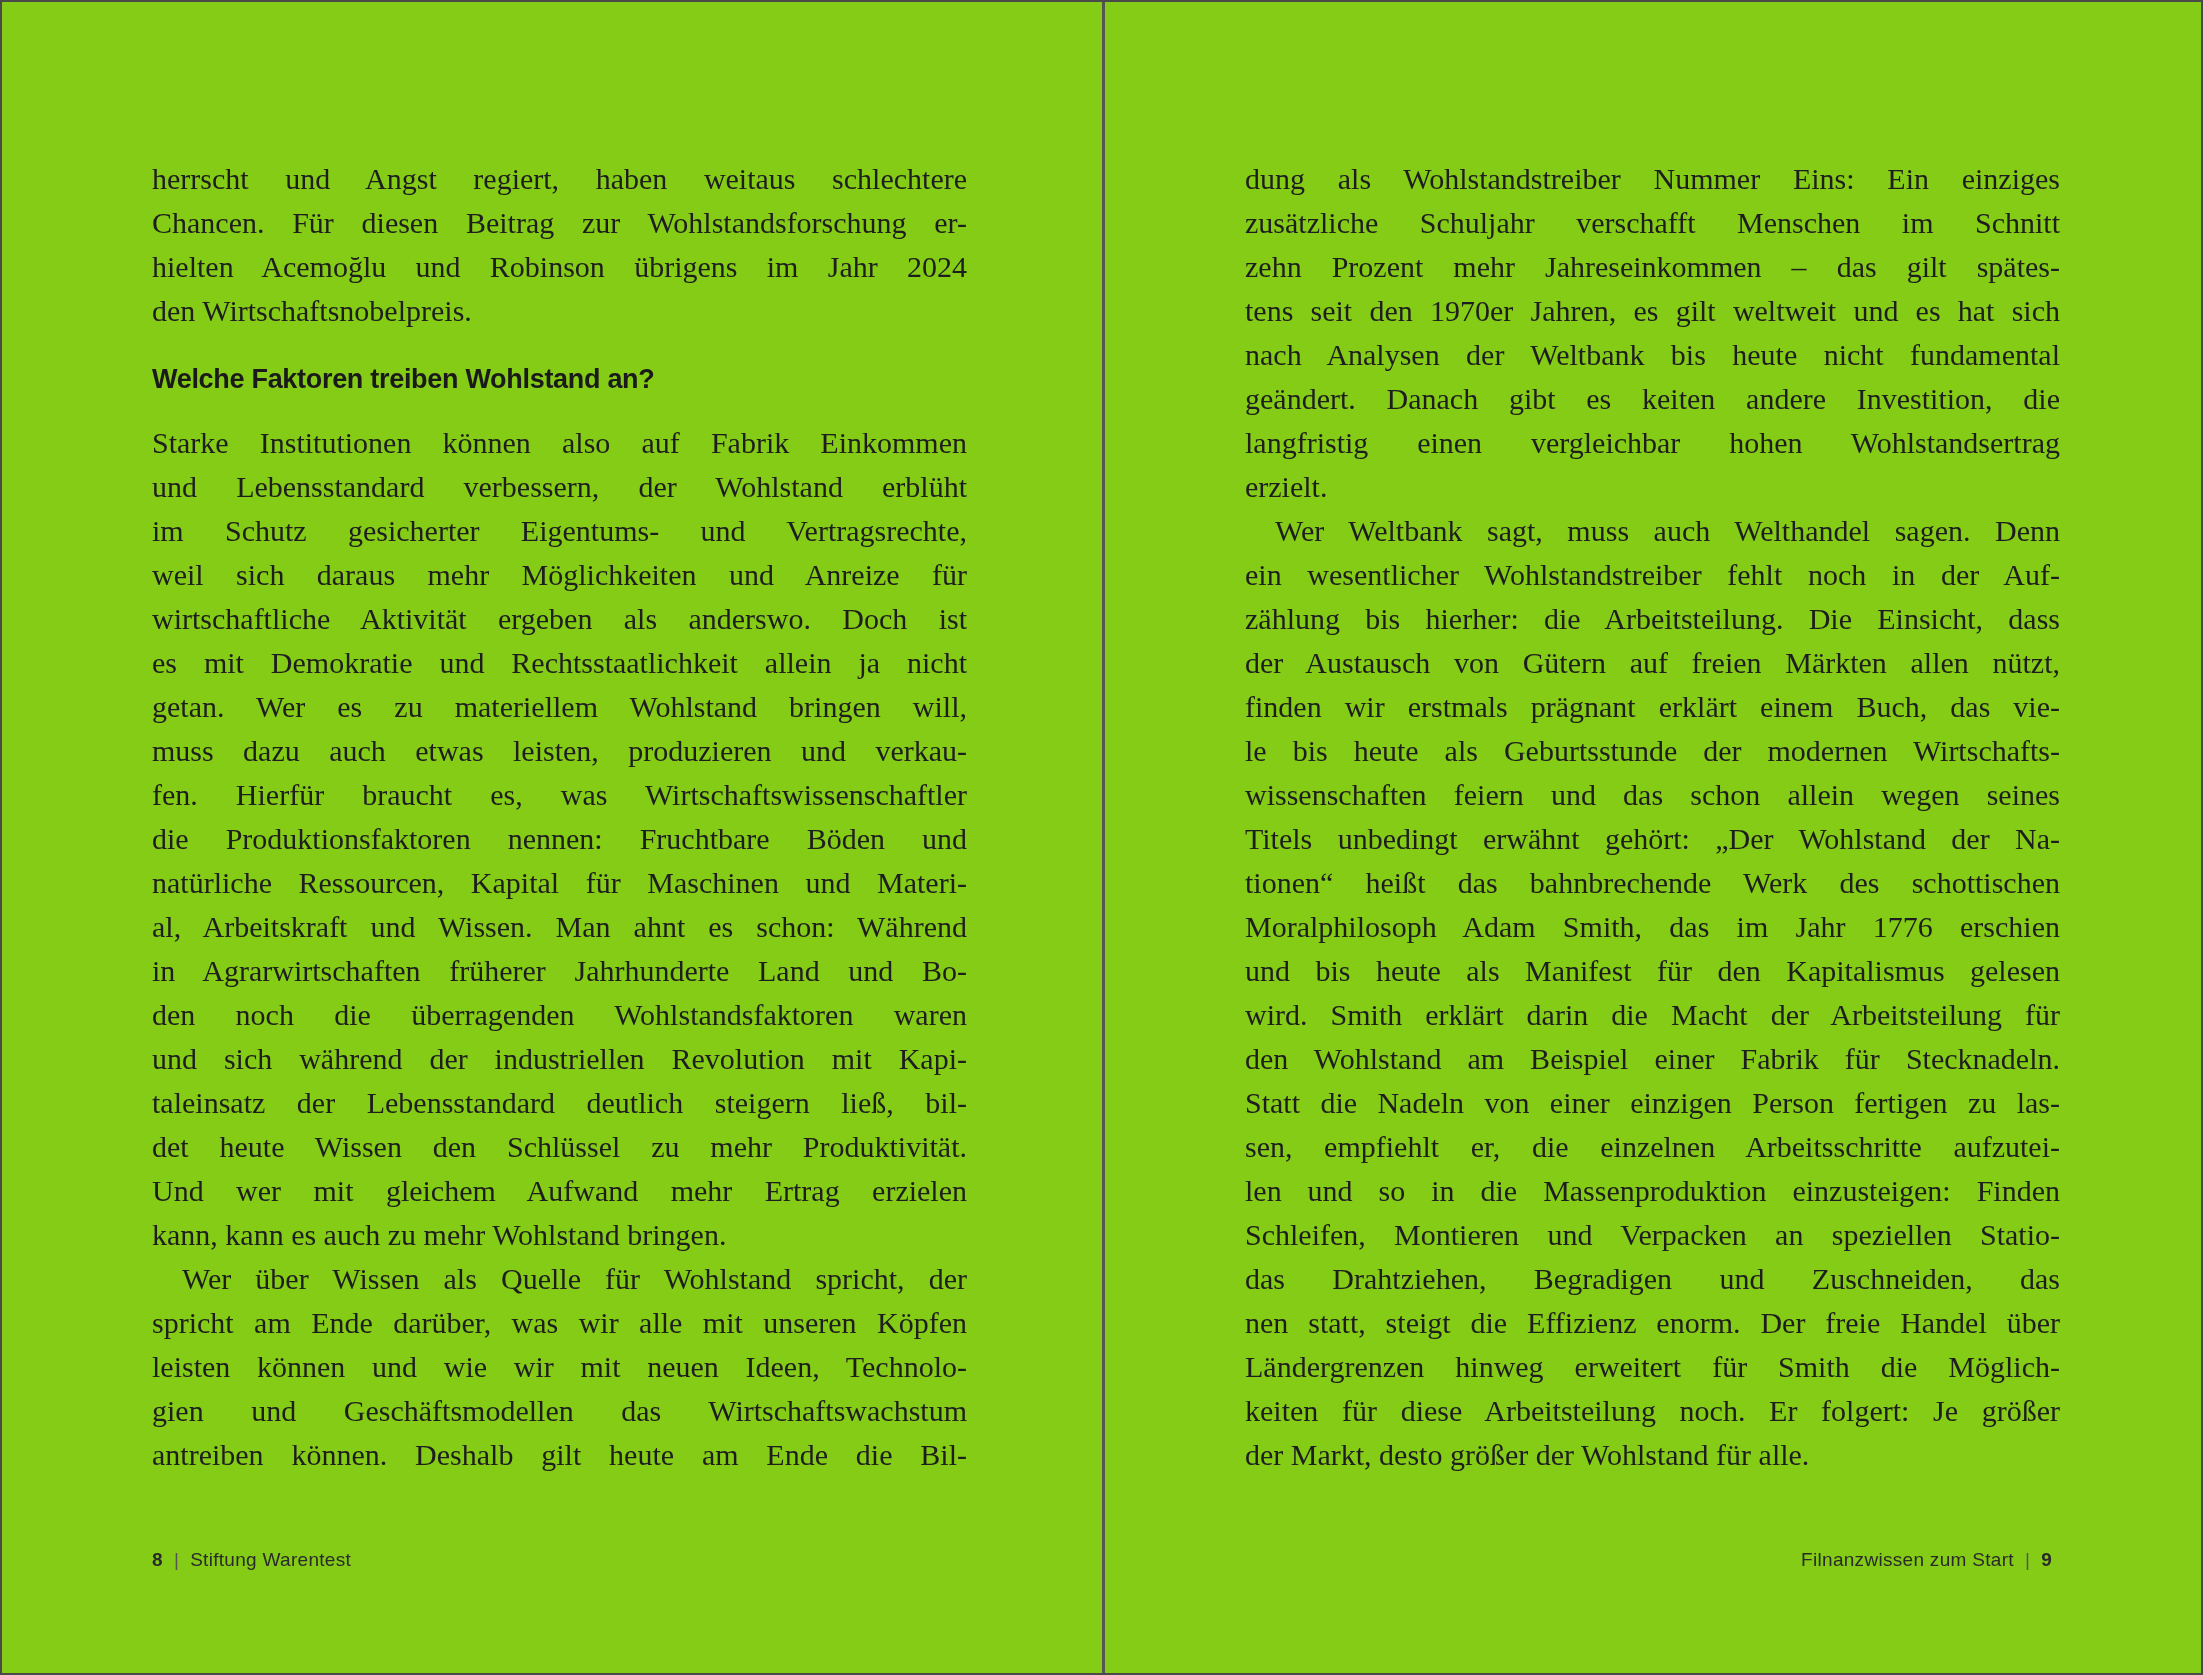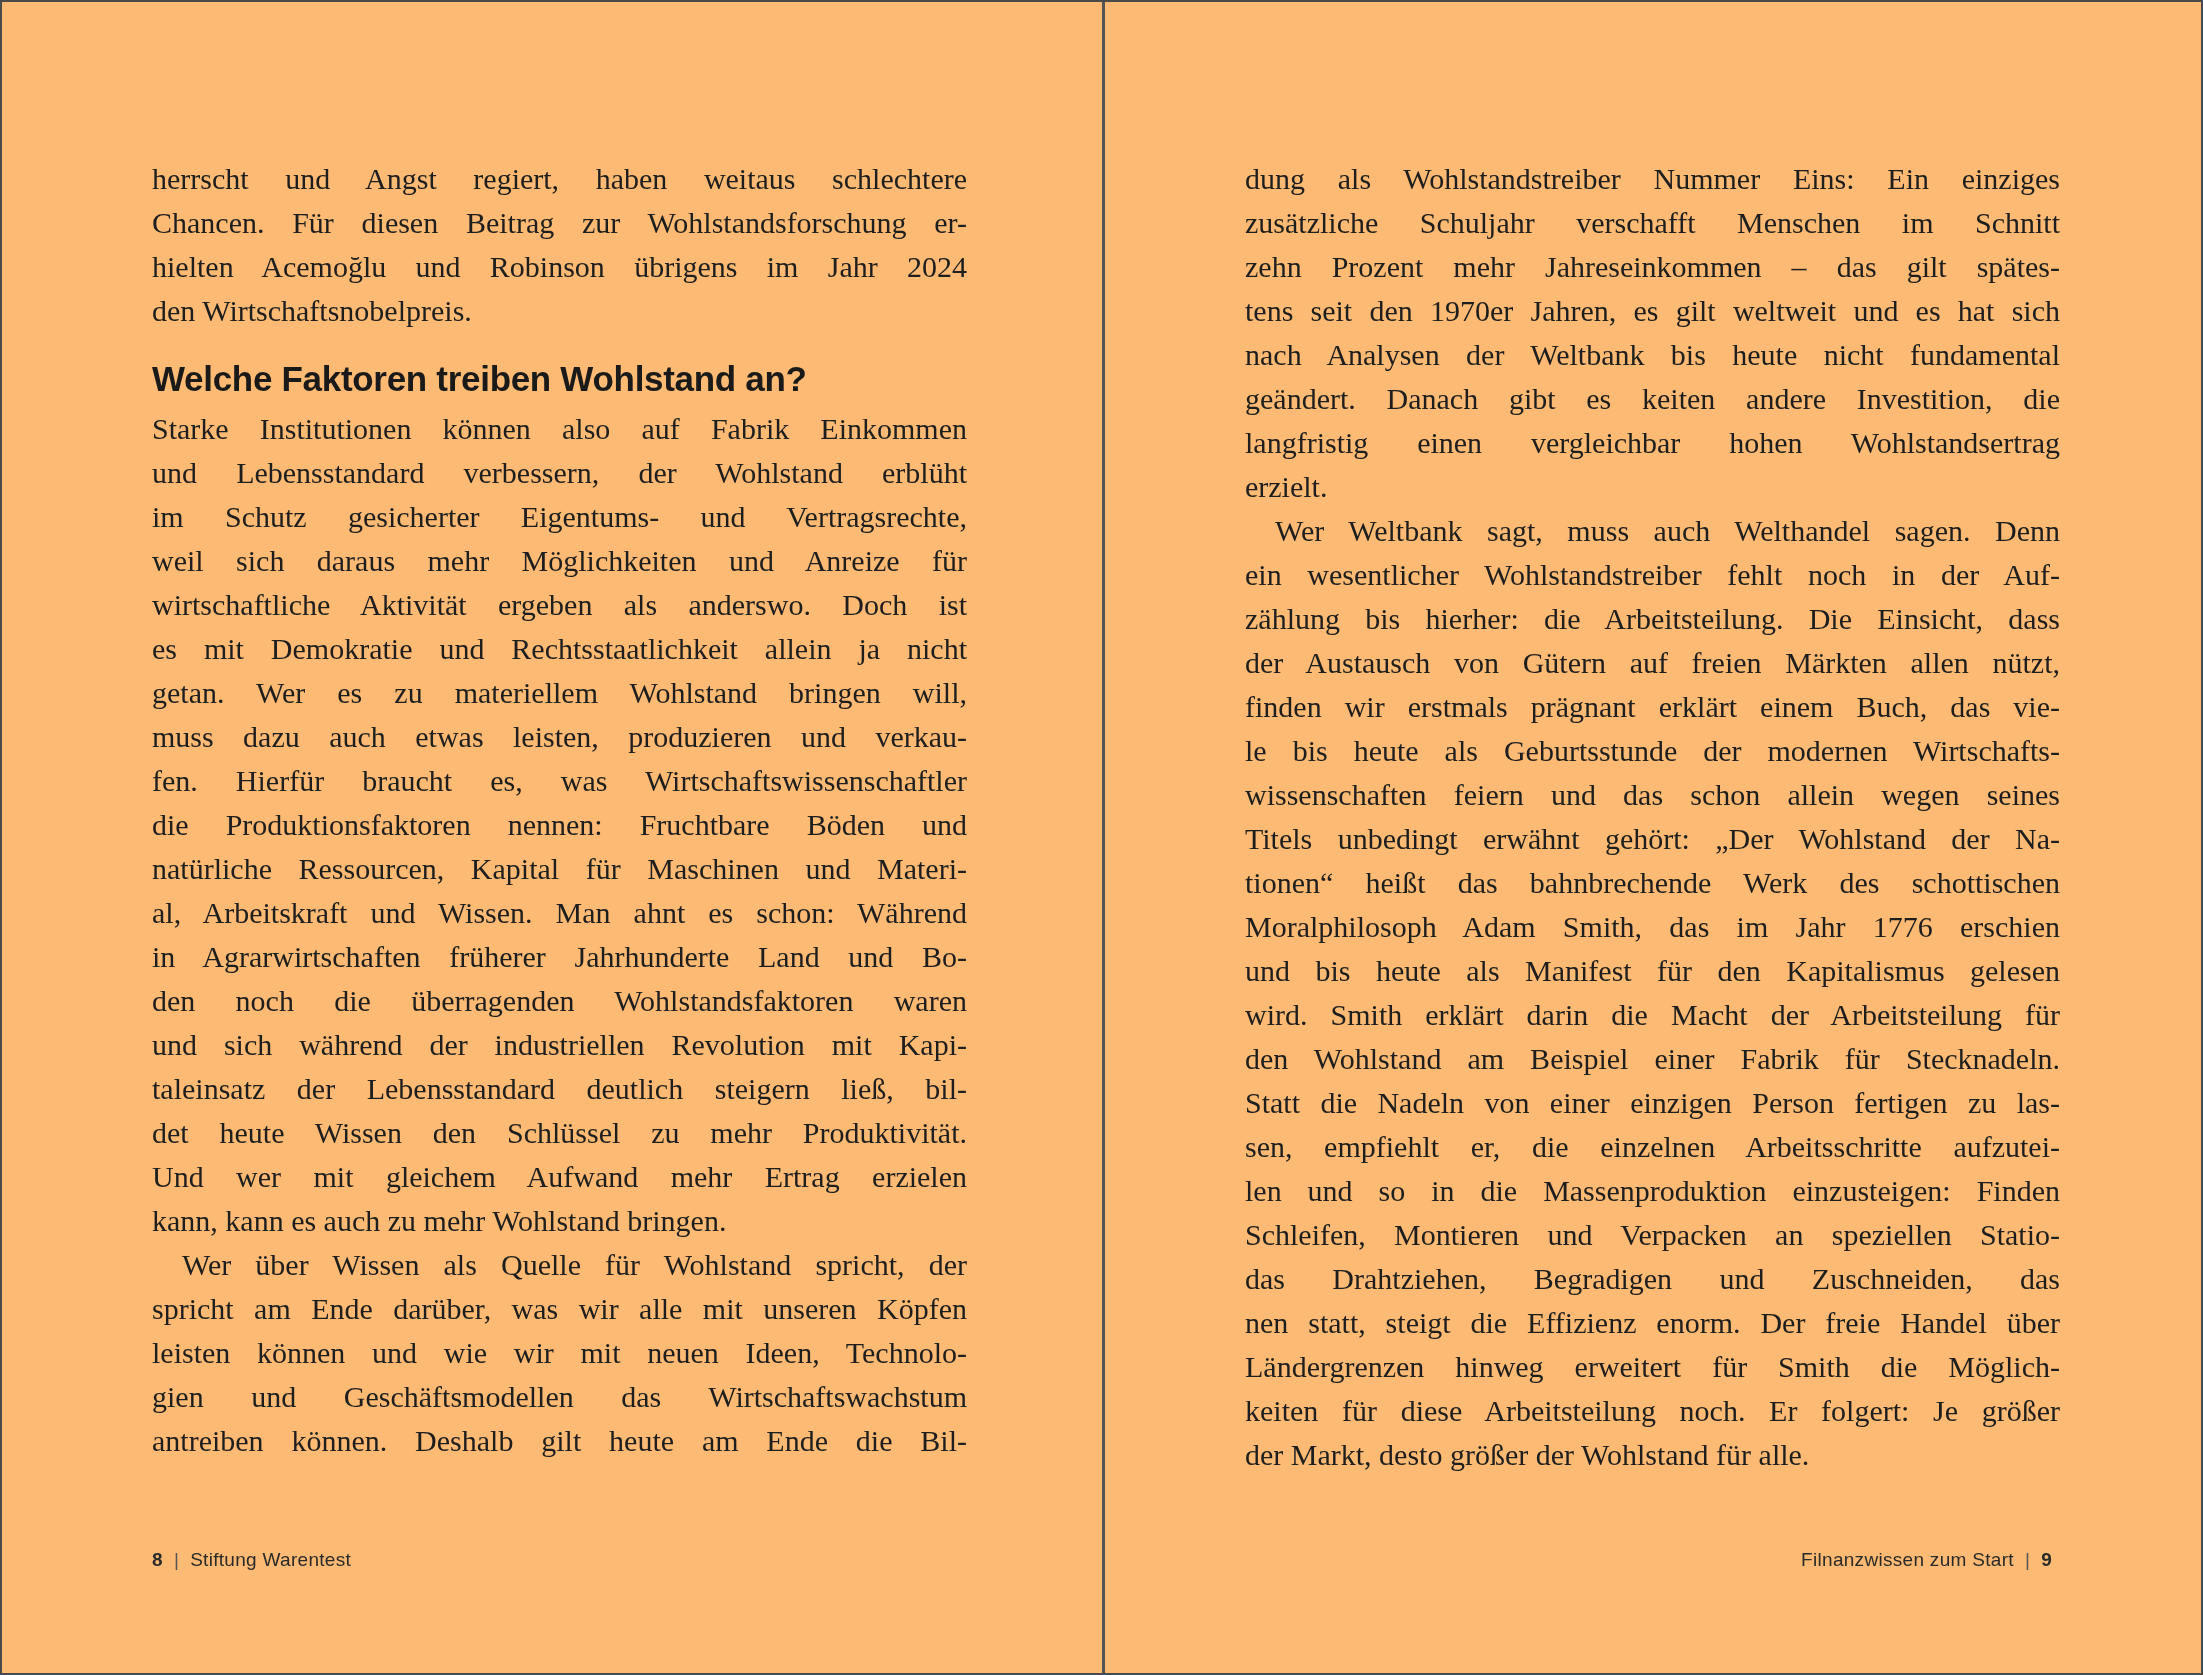--- a/index.html
+++ b/index.html
@@ -2,21 +2,21 @@
 <html style="font-size:14.7px"><head>
   <meta charset="utf-8">
   <style>
     * { box-sizing: border-box; margin: 0; padding: 0; }
     html, body {
       width: 2203px; height: 1675px; background: #ffffff; overflow: hidden;
     }
     .spread {
       position: relative;
       width: 2203px; height: 1675px;
-      background: #fdba74;
+      background: #84cc16;
       border: 2.8px solid #4a4a4a;
     }
     .spine {
       position: absolute;
       left: 1100px; top: 0; width: 2.8px; height: 100%;
       background: #555555;
     }
     .page {
       position: absolute; top: 0; height: 100%;
     }
@@ -42,26 +42,26 @@
       text-align-last: justify;
       white-space: nowrap;
       overflow: visible;
     }
     .line.last { text-align-last: left; }
     .line.indent { text-indent: 30px; }
 
     .heading {
       font-family: "Liberation Sans", "DejaVu Sans", sans-serif;
       font-weight: bold;
-      font-size: 35px;
+      font-size: 27px;
       line-height: 44px;
       color: #1a1a1a;
       letter-spacing: -0.3px;
       margin-top: 24px;
-      margin-bottom: 6px;
+      margin-bottom: 20px;
     }
 
     .footer {
       position: absolute;
       top: 1547px;
       font-family: "Liberation Sans", "DejaVu Sans", sans-serif;
       font-size: 19px;
       color: #2a2a2a;
       white-space: nowrap;
       letter-spacing: 0.3px;

